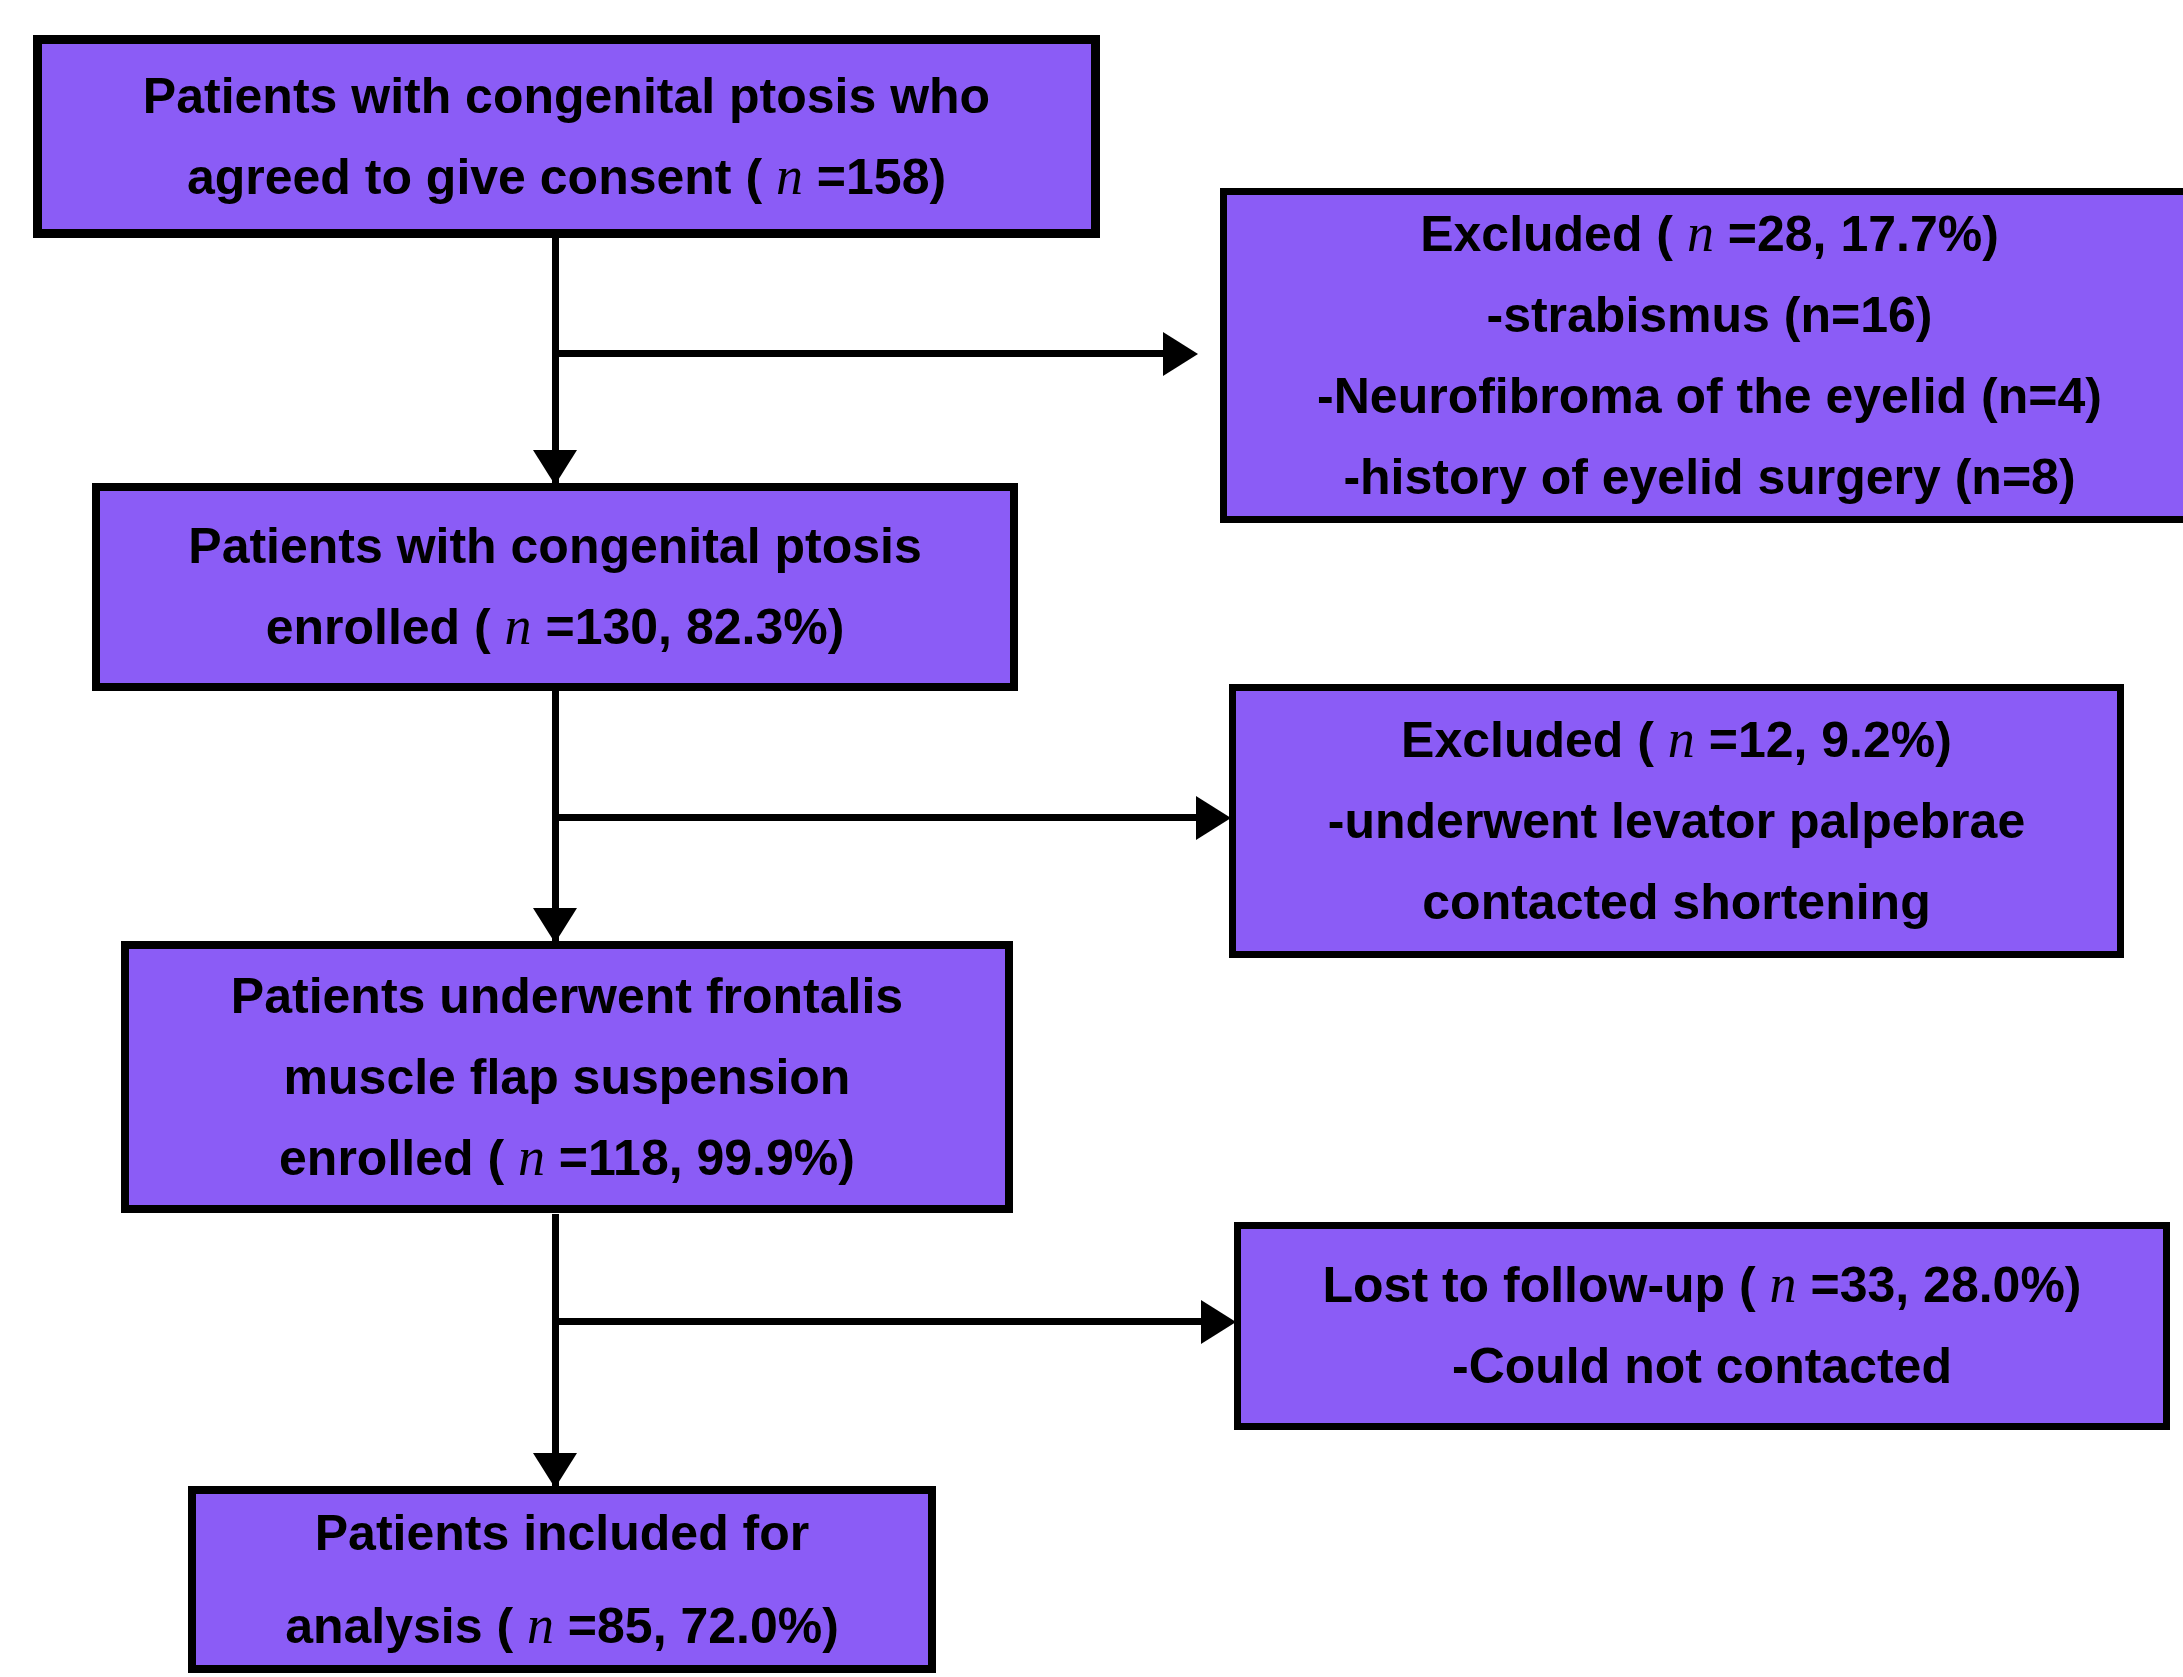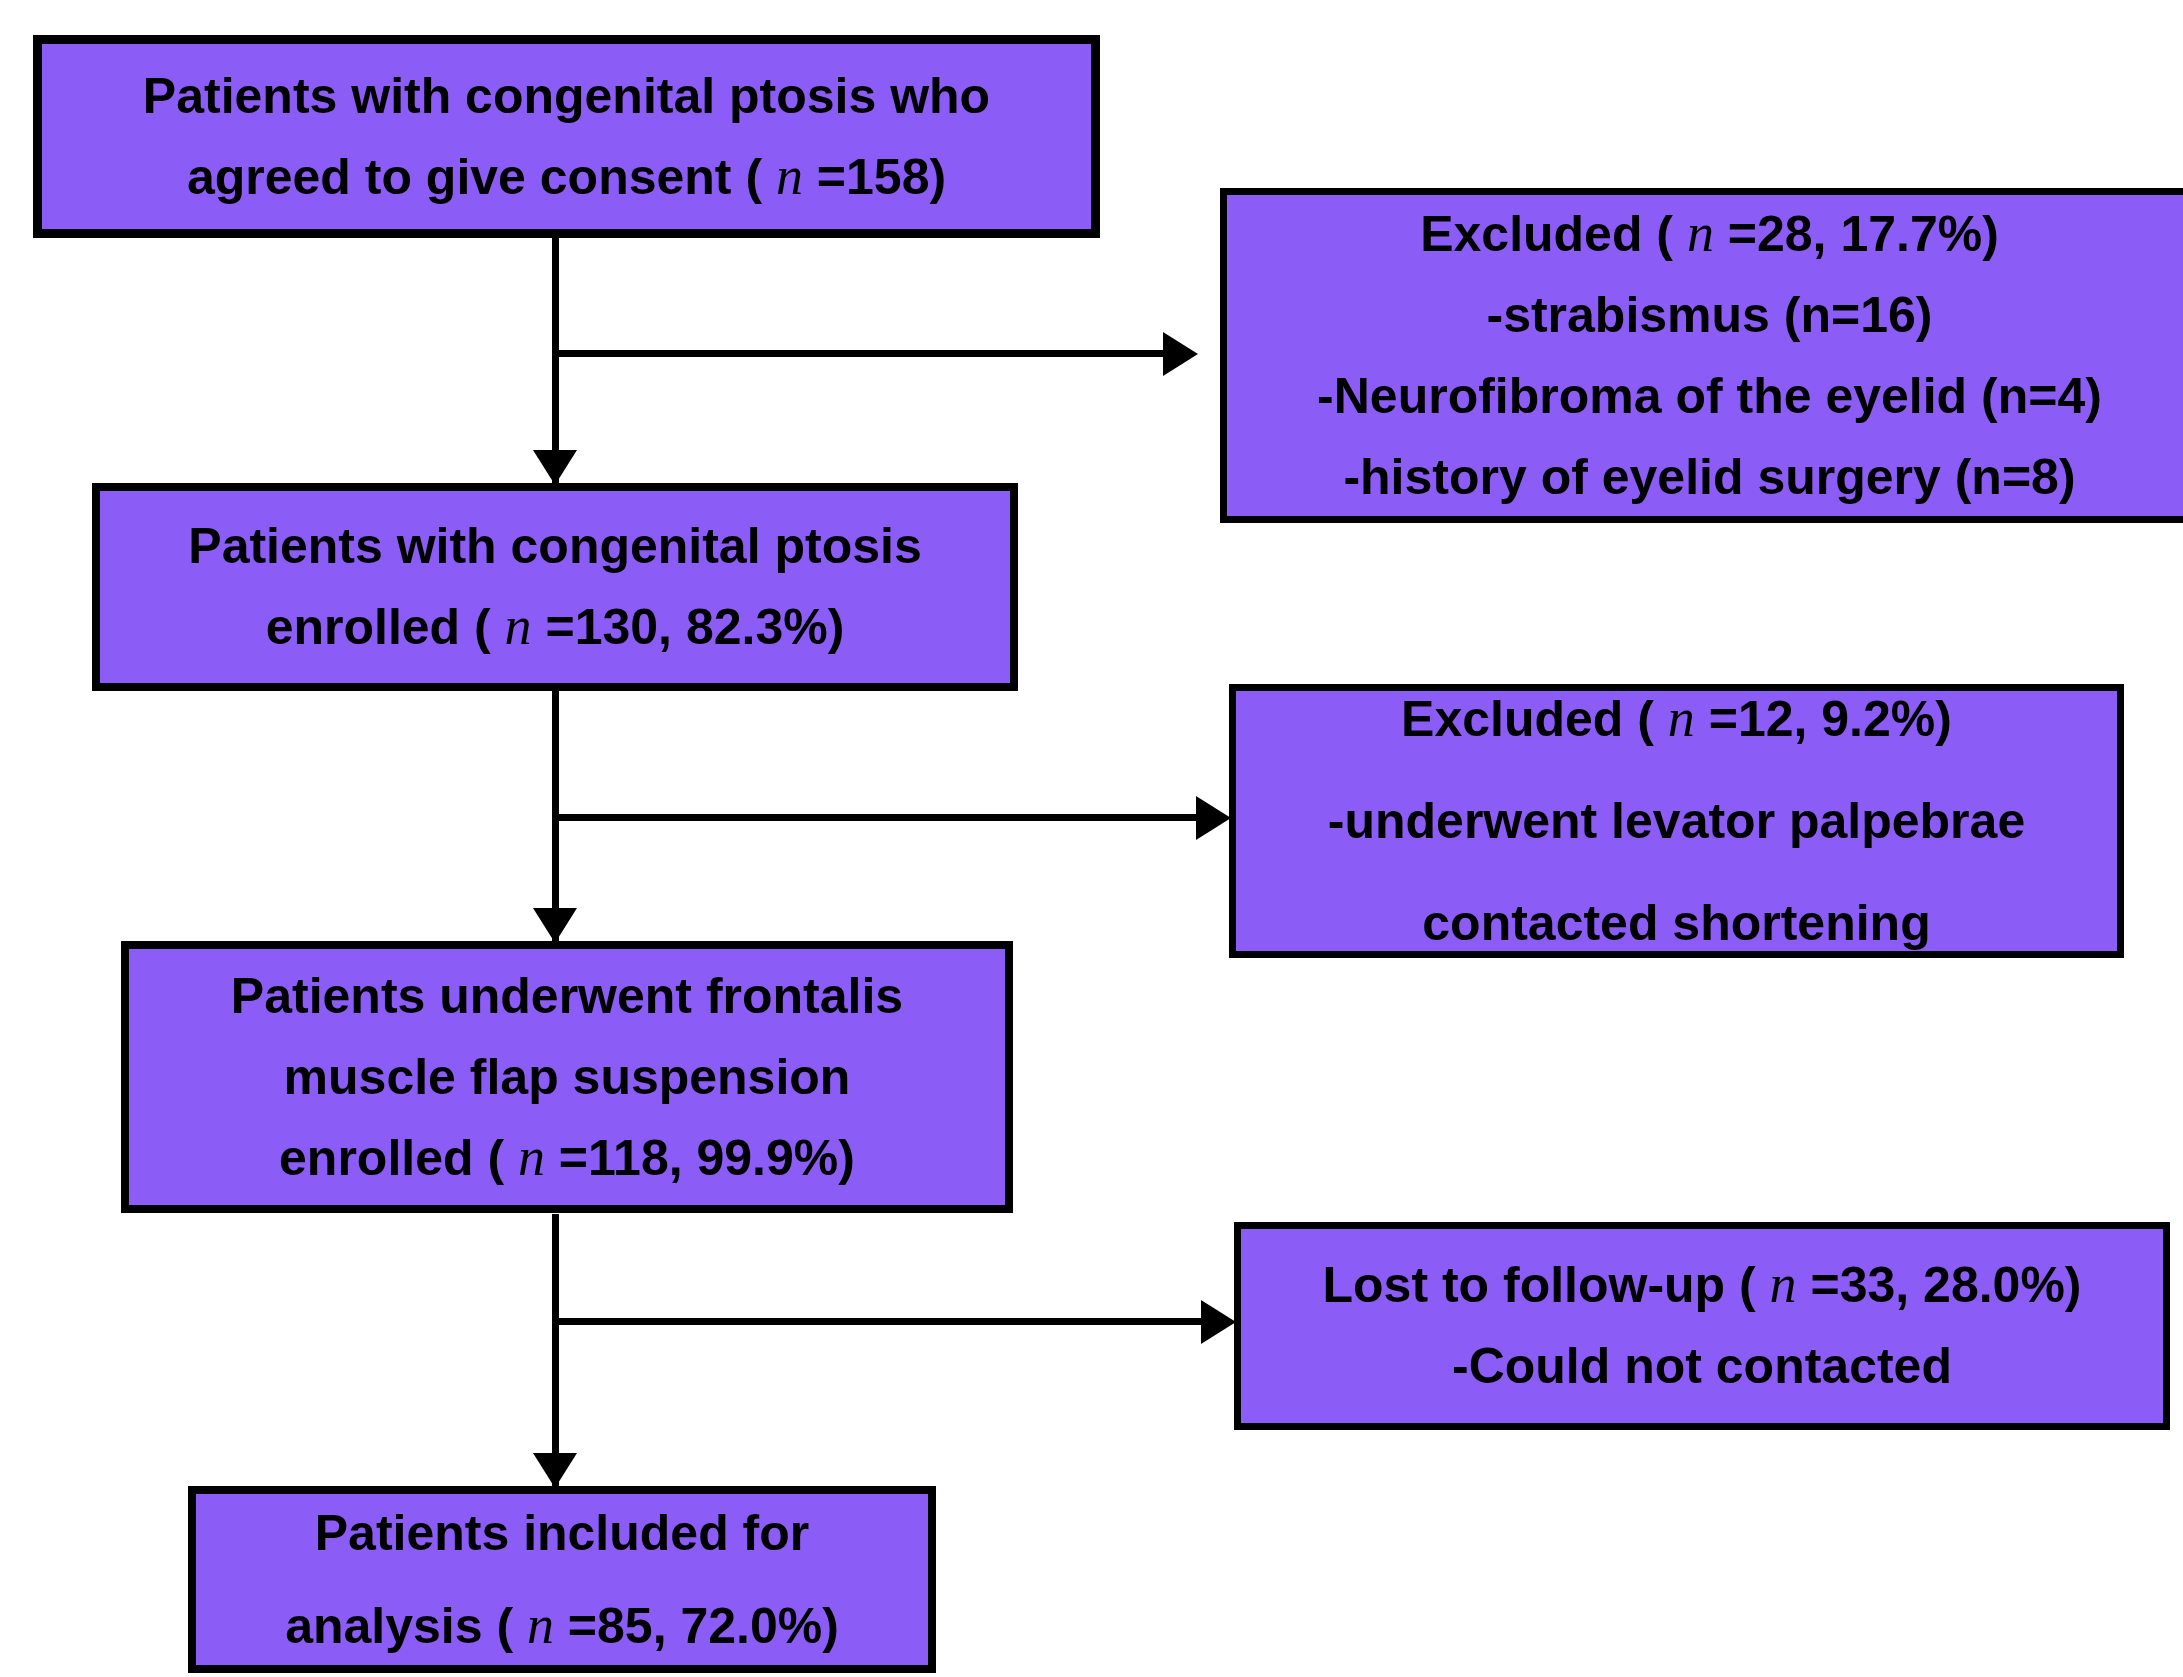--- a/index.html
+++ b/index.html
@@ -39,21 +39,21 @@
     font-size: 1.08em;
     line-height: 1;
   }
   
   #box-consent   { left:  33px; top:   35px; width: 1067px; height: 203px; border-width: 9px; }
   #box-enrolled  { left: 92px; top:  483px; width: 926px; height: 208px; border-width: 8.3px; text-align: right; }
   #box-fms       { left: 121px; top: 941px; width: 892px; height: 272px; border-width: 8.3px; }
   #box-analysis  { left: 188px; top: 1486px; width:  748px; height: 187px; border-width: 8.3px; gap: 12px; }
   
   #box-excluded1 { left: 1196px; top:  188px; width: 979px; height: 335px; border-width: 7.4px; margin-left: 24px; }
-  #box-excluded2 { left: 1229px; top:  684px; width: 895px; height: 274px; border-width: 7.4px; gap: 21px; }
+  #box-excluded2 { left: 1229px; top:  684px; width: 895px; height: 274px; border-width: 7.4px; }
   #box-lost      { left: 1234px; top: 1222px; width: 936px; height: 208px; border-width: 7.4px; text-align: right; }
 
   
   .vline, .hline { position: absolute; background: #000000; }
   .vline { width: 6.6px; }
   .hline { height: 6.6px; }
   #vline-1 { left: 552px; top:  237px; height: 246px; }
   #vline-2 { left: 552px; top:  691px; height: 250px; }
   #vline-3 { left: 552px; top: 1214px; height: 272px; }
   #hline-1 { left: 556px; top:  350px; width: 610px; }

